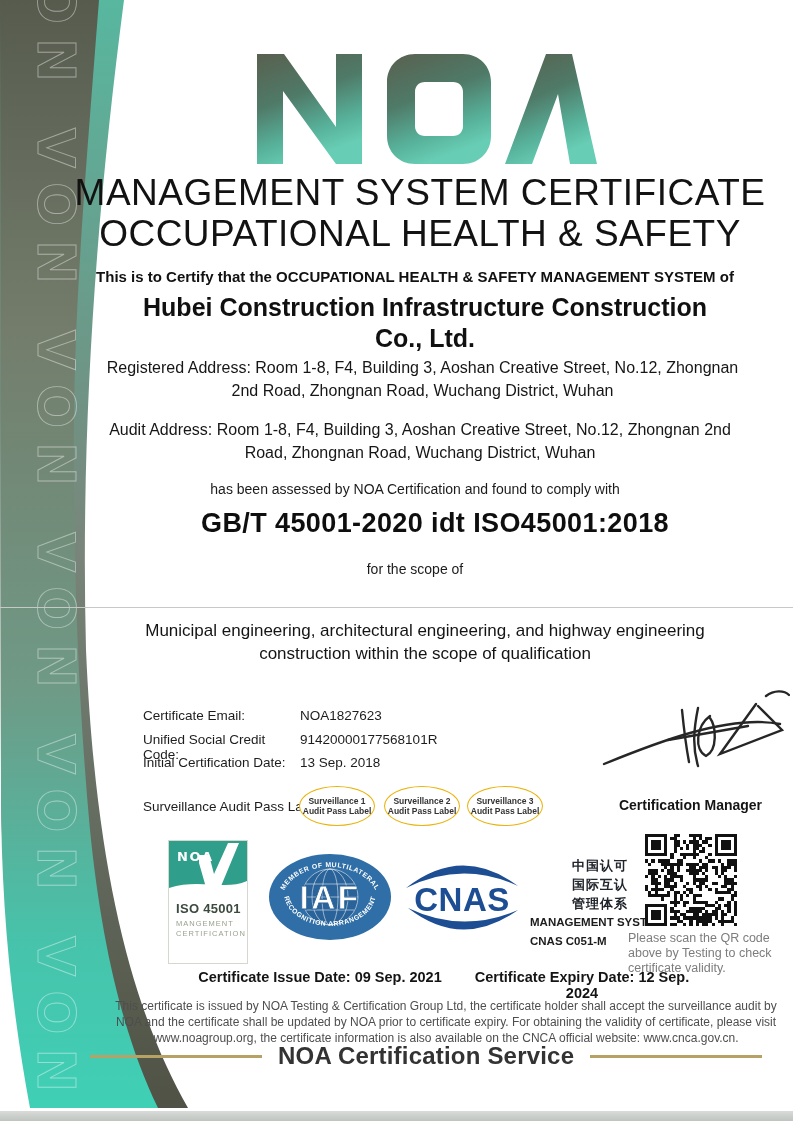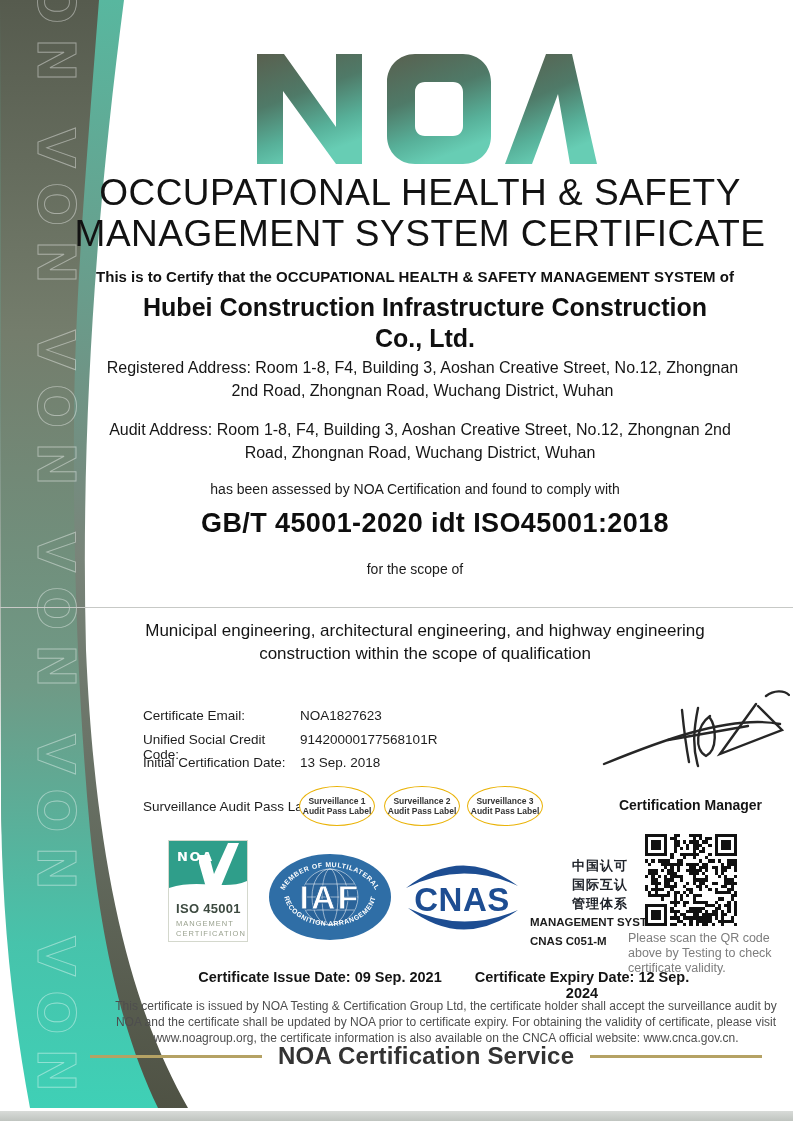--- a/index.html
+++ b/index.html
@@ -41,21 +41,21 @@
   .oval { top:786px; width:76px; height:40px; border:1px solid #eab308; border-radius:50%;
           display:flex; flex-direction:column; align-items:center; justify-content:center;
           z-index:3; background:#fff; }
   .oval .l1, .oval .l2 { font-size:8.5px; font-weight:bold; color:#333; line-height:10.5px; white-space:nowrap; }
   .oval1 { left:299px; } .oval2 { left:384px; } .oval3 { left:467px; }
   
   .signature { left:598px; top:686px; width:192px; height:96px; z-index:3; }
   .sig-caption { left:598px; top:797px; width:185px; text-align:center; z-index:3;
                  font-size:14px; font-weight:bold; color:#151515; }
   
-  .iso-badge { left:168px; top:840px; width:80px; height:102px; border:1px solid #d4d8cd;
+  .iso-badge { left:168px; top:840px; width:80px; height:124px; border:1px solid #d4d8cd;
                background:#fff; z-index:3; padding:0; }
   .iso-badge svg { display:block; }
   .iso-standard { font-size:13px; font-weight:bold; color:#3d4a40; margin:4px 0 3px 7px; letter-spacing:.3px; }
   .iso-sub { font-size:7.5px; letter-spacing:1px; color:#9aa28f; margin-left:7px; line-height:10px; }
   .iaf { left:268px; top:853px; width:124px; height:88px; z-index:3; }
   .cnas { left:400px; top:856px; width:124px; height:84px; z-index:3; }
   .accred { left:530px; top:856px; width:140px; z-index:3; }
   .accred .cn { font-size:13px; font-weight:bold; color:#20242b; line-height:19px; letter-spacing:1px;margin-left:42px; }
   .accred .en { font-size:11.5px; font-weight:bold; color:#1c1c1c; line-height:19px; }
   .qr { left:645px; top:834px; width:92px; height:92px; z-index:3; }
@@ -111,22 +111,22 @@
       </linearGradient>
     </defs>
     <g fill="url(#wm)">
       <path d="M0,110 V0 H27 L79,73 V0 H105 V110 H79 L26,37 V110 Z"></path>
       <path fill-rule="evenodd" d="M130,28 C130,12 142,0 158,0 H206 C222,0 234,12 234,28 V82 C234,98 222,110 206,110 H158 C142,110 130,98 130,82 Z M158,38 V72 C158,78 162,82 168,82 H196 C202,82 206,78 206,72 V38 C206,32 202,28 196,28 H168 C162,28 158,32 158,38 Z"></path>
       <path d="M248,110 L289,0 H315 L340,110 H313 L301,40 L275,110 Z"></path>
     </g>
   </svg>
 
   <div class="abs title">
+    <div>MANAGEMENT SYSTEM CERTIFICATE</div>
     <div>OCCUPATIONAL HEALTH &amp; SAFETY</div>
-    <div>MANAGEMENT SYSTEM CERTIFICATE</div>
   </div>
 
   <div class="abs company">
     <div>Hubei Construction Infrastructure Construction</div>
     <div>Co., Ltd.</div>
   </div>
 
   <div class="abs certify">This is to Certify that the OCCUPATIONAL HEALTH &amp; SAFETY MANAGEMENT SYSTEM of</div>
 
   <div class="abs addr reg">Registered Address: Room 1-8, F4, Building 3, Aoshan Creative Street, No.12, Zhongnan 2nd Road, Zhongnan Road, Wuchang District, Wuhan</div>

